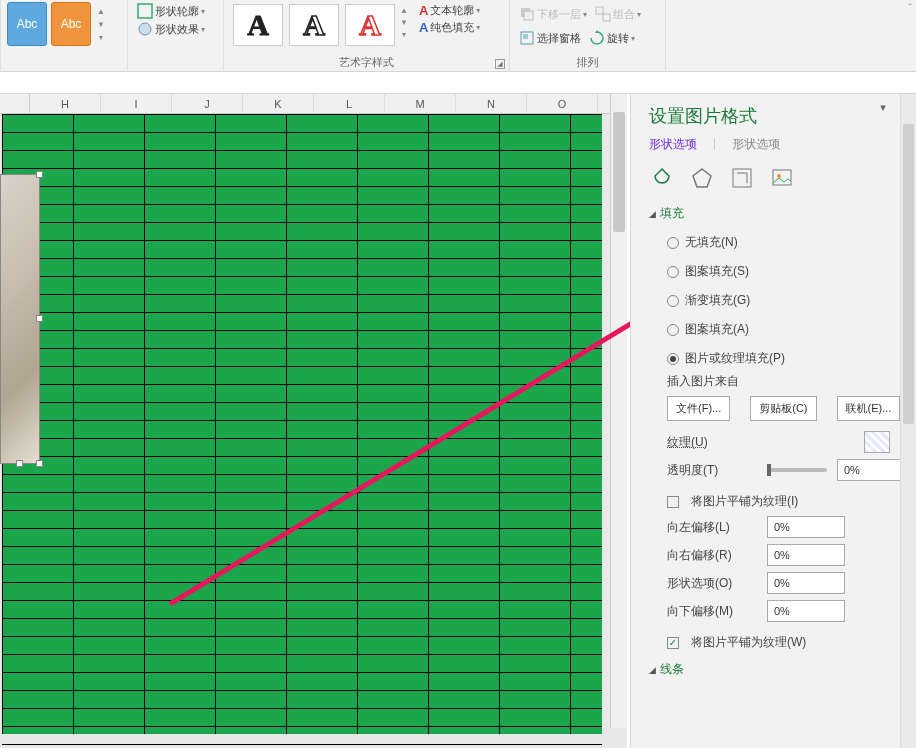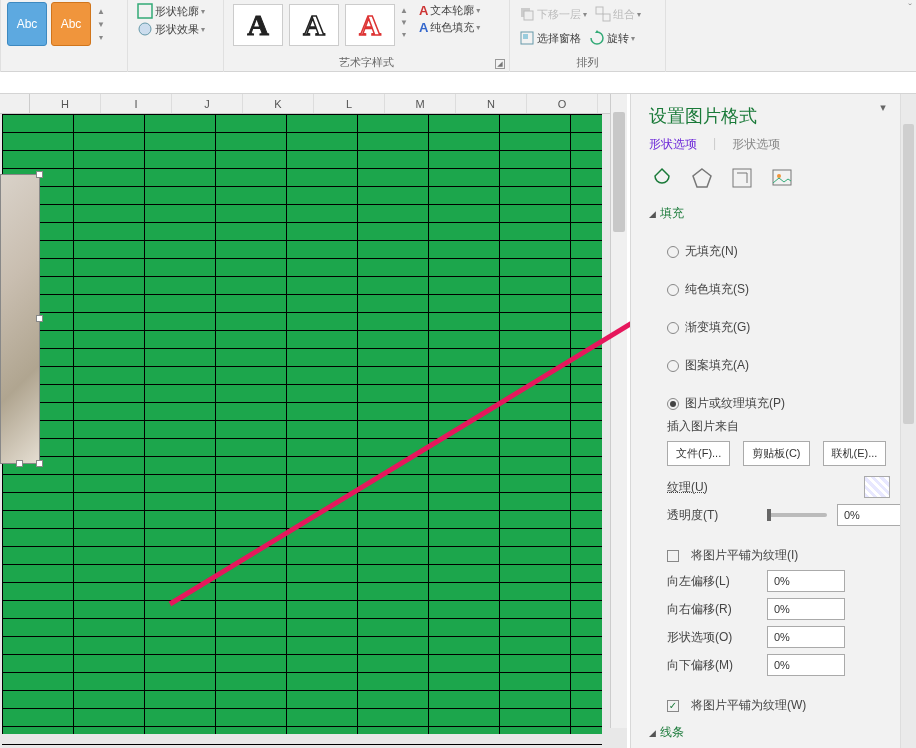--- a/index.html
+++ b/index.html
@@ -49,24 +49,24 @@
 .panel-head-ctrl { position:absolute; top:6px; right:6px; display:flex; gap:6px; }
 .hc { width:14px; height:14px; font-size:11px; color:#666; text-align:center; line-height:14px; cursor:pointer; }
 .tabbar { display:flex; gap:16px; margin-bottom:10px; }
 .ptab { color:#6d28d9; font-size:12px; padding-bottom:2px; }
 .ptab.inactive { color:#888; }
 .sep { color:#ccc; }
 .iconbar { display:flex; gap:14px; margin:8px 0 14px 0; }
 .pic-ico { width:26px; height:26px; display:flex; align-items:center; justify-content:center; color:#555; }
 .section-hdr { color:#1a7a39; font-size:12px; margin:6px 0 6px 0; display:flex; align-items:center; gap:4px;}
 .section-hdr .tri { font-size:9px; color:#555; }
-.radio-row { display:flex; align-items:center; gap:6px; margin:21px 0 5px 18px; font-size:12px; color:#444; }
+.radio-row { display:flex; align-items:center; gap:6px; margin:12px 0 5px 18px; font-size:12px; color:#444; }
 .radio { width:12px; height:12px; border:1px solid #888; border-radius:50%; display:inline-flex; align-items:center; justify-content:center; }
 .radio.sel::after { content:""; width:6px; height:6px; background:#444; border-radius:50%; }
-.btnrow { display:flex; gap:13px; margin:6px 0 10px 18px; }
+.btnrow { display:flex; gap:20px; margin:6px 0 10px 18px; }
 .pbtn { border:1px solid #aaa; background:#fff; font-size:11px; padding:4px 8px; color:#333; }
 .subtle { margin:6px 0 6px 18px; font-size:12px; color:#444; text-decoration:underline dotted; }
 .row2 { display:flex; align-items:center; margin:6px 0 6px 18px; gap:10px; }
 .row2 .lbl { width:90px; font-size:12px; color:#444; }
 .numbox { width:78px; height:22px; border:1px solid #aaa; background:#fff; font-size:11px; padding:0 6px; color:#333; display:flex; align-items:center; }
 .slider { width:60px; height:4px; background:#bbb; position:relative; border-radius:2px; }
 .slider::after { content:""; position:absolute; left:0; top:-4px; width:4px; height:12px; background:#666; }
 .chk { width:12px; height:12px; border:1px solid #888; display:inline-flex; align-items:center; justify-content:center; font-size:10px; color:#1a7a39; margin-right:6px; }
 .tex-swatch { width:26px; height:22px; border:1px solid #aaa; background:repeating-linear-gradient(45deg,#e8e8ff 0 3px,#fff 3px 6px); margin-left:auto; margin-right:26px;}
 </style>
@@ -303,21 +303,21 @@
         <span class="tri">◢</span>
         <span>填充</span>
       </div>
 
     <div class="radio-row">
         <span class="radio"></span>
         <span>无填充(N)</span>
       </div>
     <div class="radio-row">
         <span class="radio"></span>
-        <span>纯色填充(S)</span>
+        <span>图案填充(S)</span>
       </div>
     <div class="radio-row">
         <span class="radio"></span>
         <span>渐变填充(G)</span>
       </div>
     <div class="radio-row">
         <span class="radio"></span>
         <span>图案填充(A)</span>
       </div>
     <div class="radio-row">

